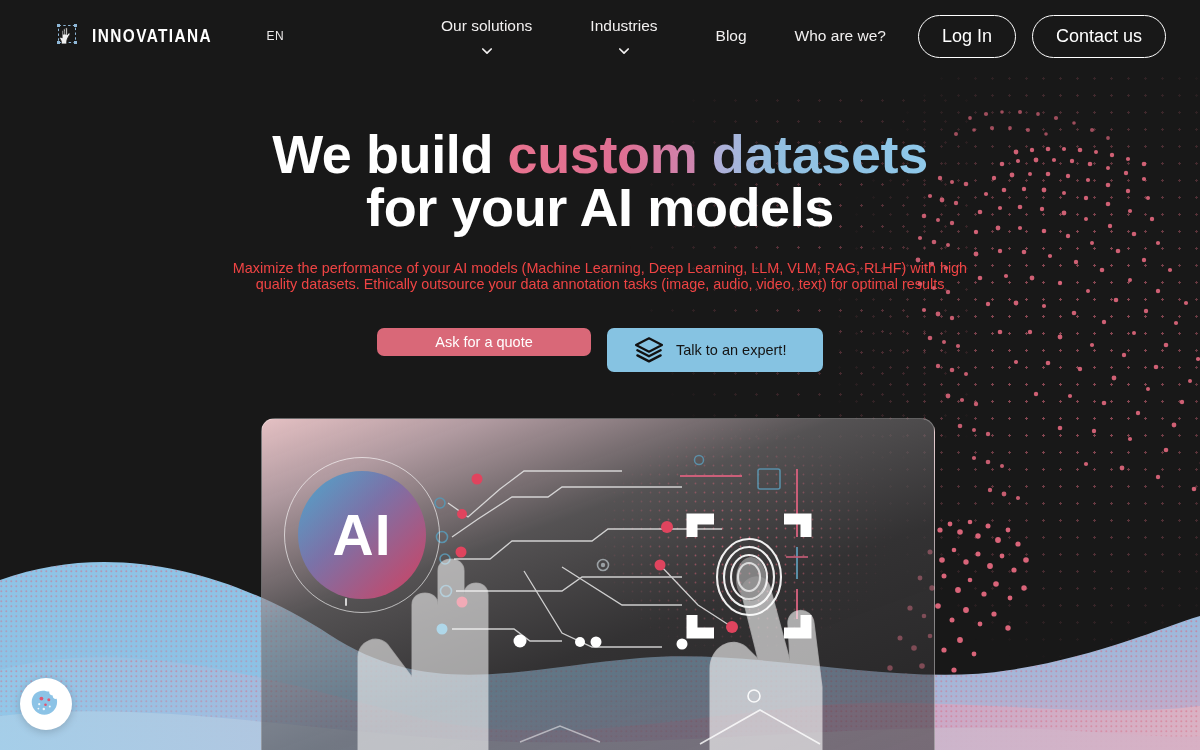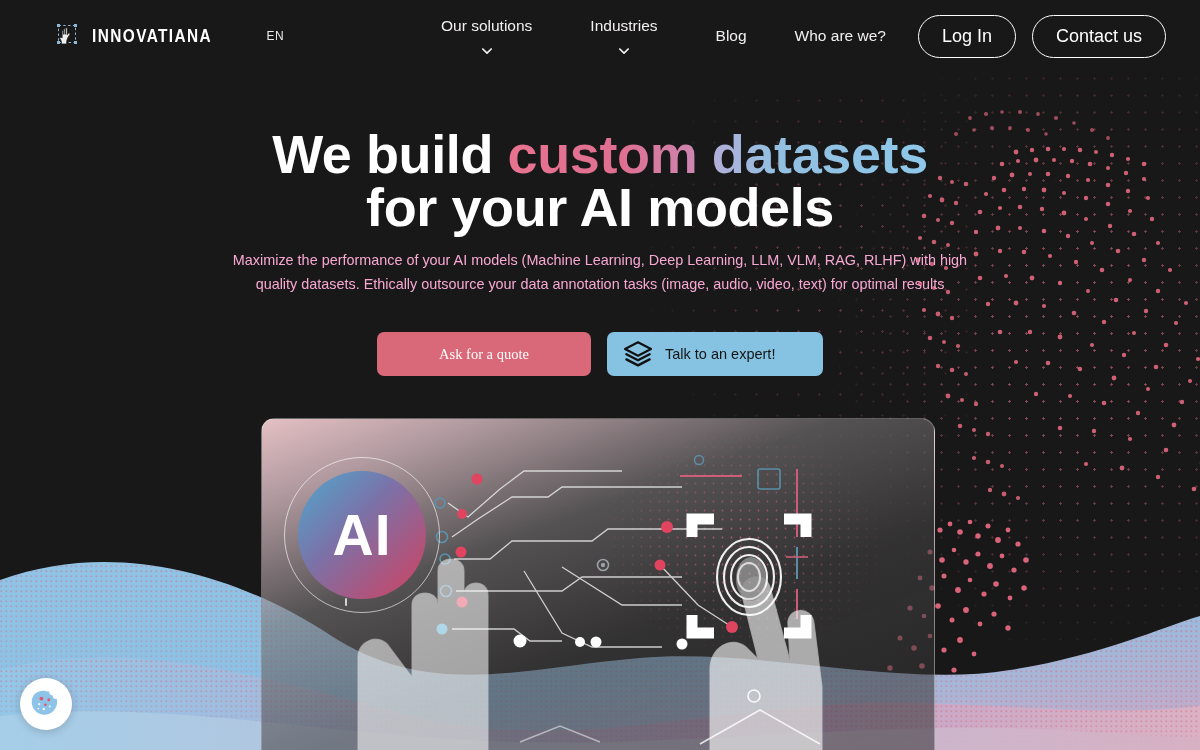--- a/index.html
+++ b/index.html
@@ -138,58 +138,58 @@
     background-clip: text;
     color: transparent;
   }
   .grad-datasets {
     background: linear-gradient(90deg, #b3aed8 0%, #93bfe0 28%, #8ec8ea 100%);
     -webkit-background-clip: text;
     background-clip: text;
     color: transparent;
   }
   .subline {
-    margin-top: 14px;
+    margin-top: 26px;
     font-size: 14.4px;
-    line-height: 24px;
-    color: #f9a8d4;
+    line-height: 16px;
+    color: #ef4444;
     max-width: 770px;
     margin-left: auto; margin-right: auto;
     font-weight: 400;
   }
 
   
   .cta-row {
     margin-top: 36px;
     display: flex;
     justify-content: center;
     gap: 16px;
   }
   .cta-quote {
-    width: 214px; height: 44px;
+    width: 214px; height: 28px;
     background: #d96878;
     border: none;
     border-radius: 7px;
     color: #ffffff;
     font-size: 14.5px;
-    font-family: Liberation Serif, serif;
+    font-family: Liberation Sans, sans-serif;
     cursor: pointer;
   }
   .cta-expert {
     width: 216px; height: 44px;
     background: #86c3e2;
     border: none;
     border-radius: 7px;
     color: #141414;
     font-size: 14.5px;
     font-family: "Liberation Sans", sans-serif;
     cursor: pointer;
     display: flex; align-items: center;
     gap: 12px;
-    padding-left: 16px;
+    padding-left: 27px;
   }
 
   
   .illus {
     position: absolute;
     left: 0; right: 0; bottom: 0;
     height: 330px;
     z-index: 10;
     pointer-events: none;
   }

